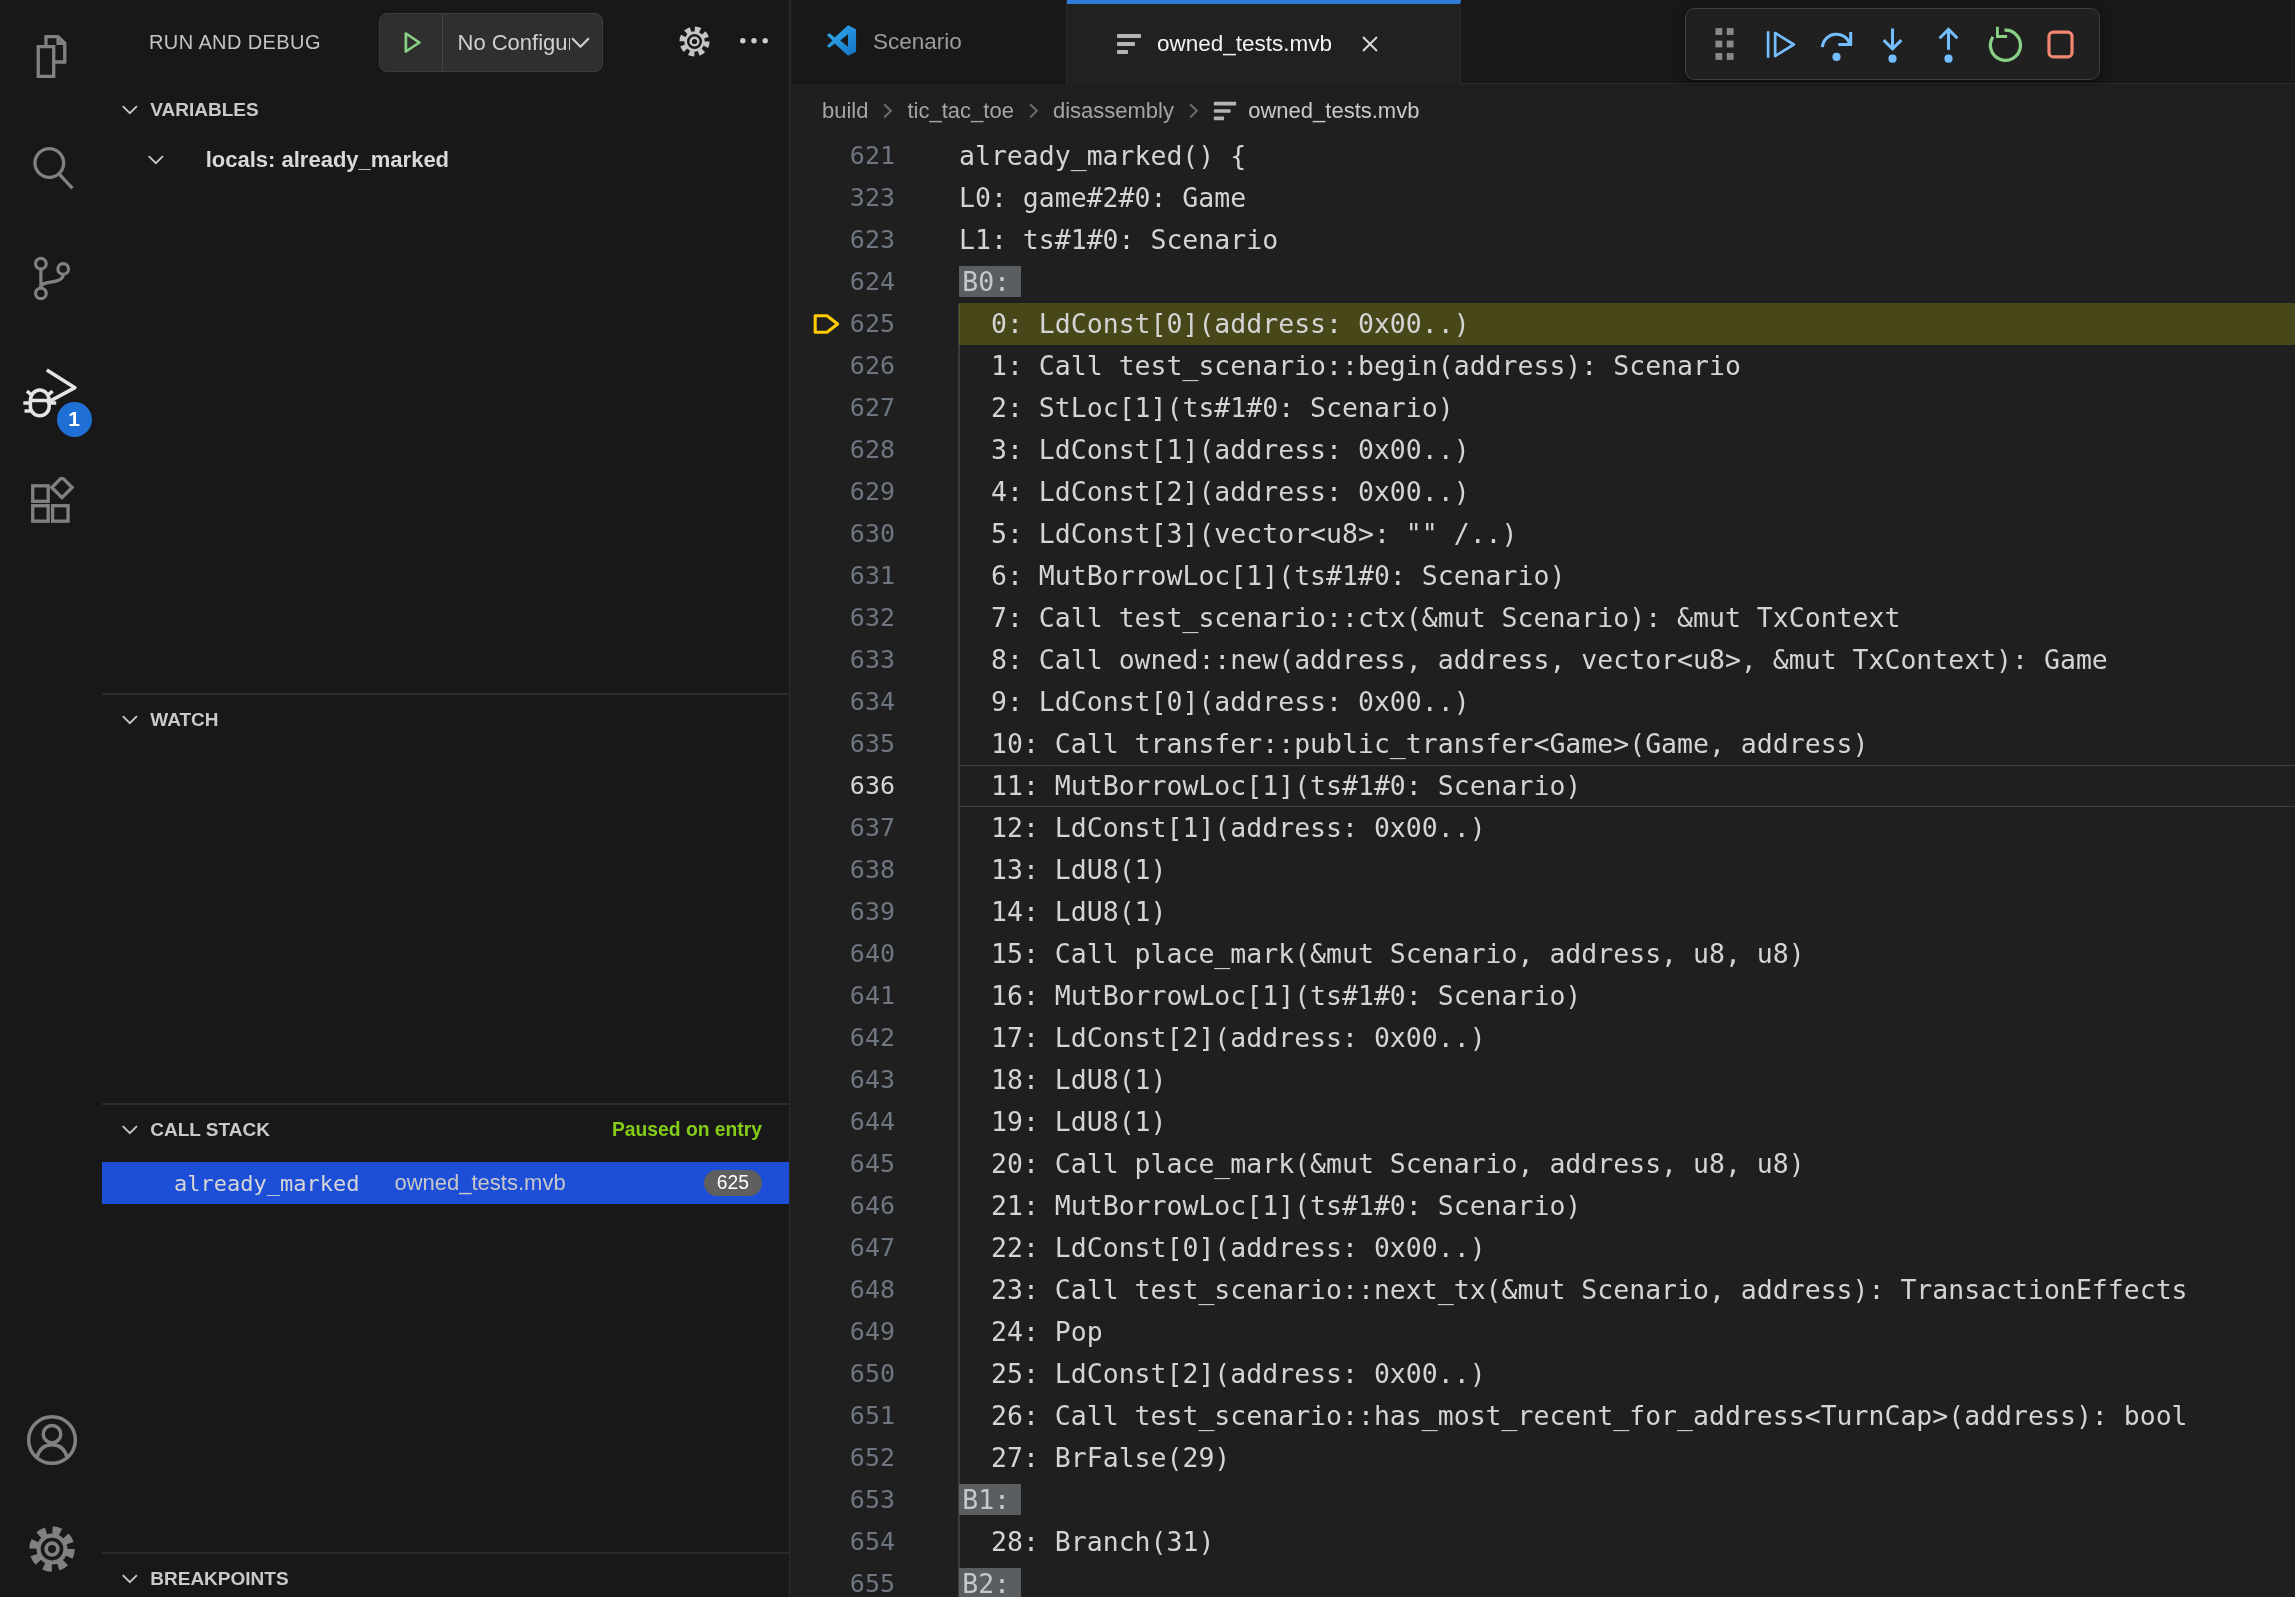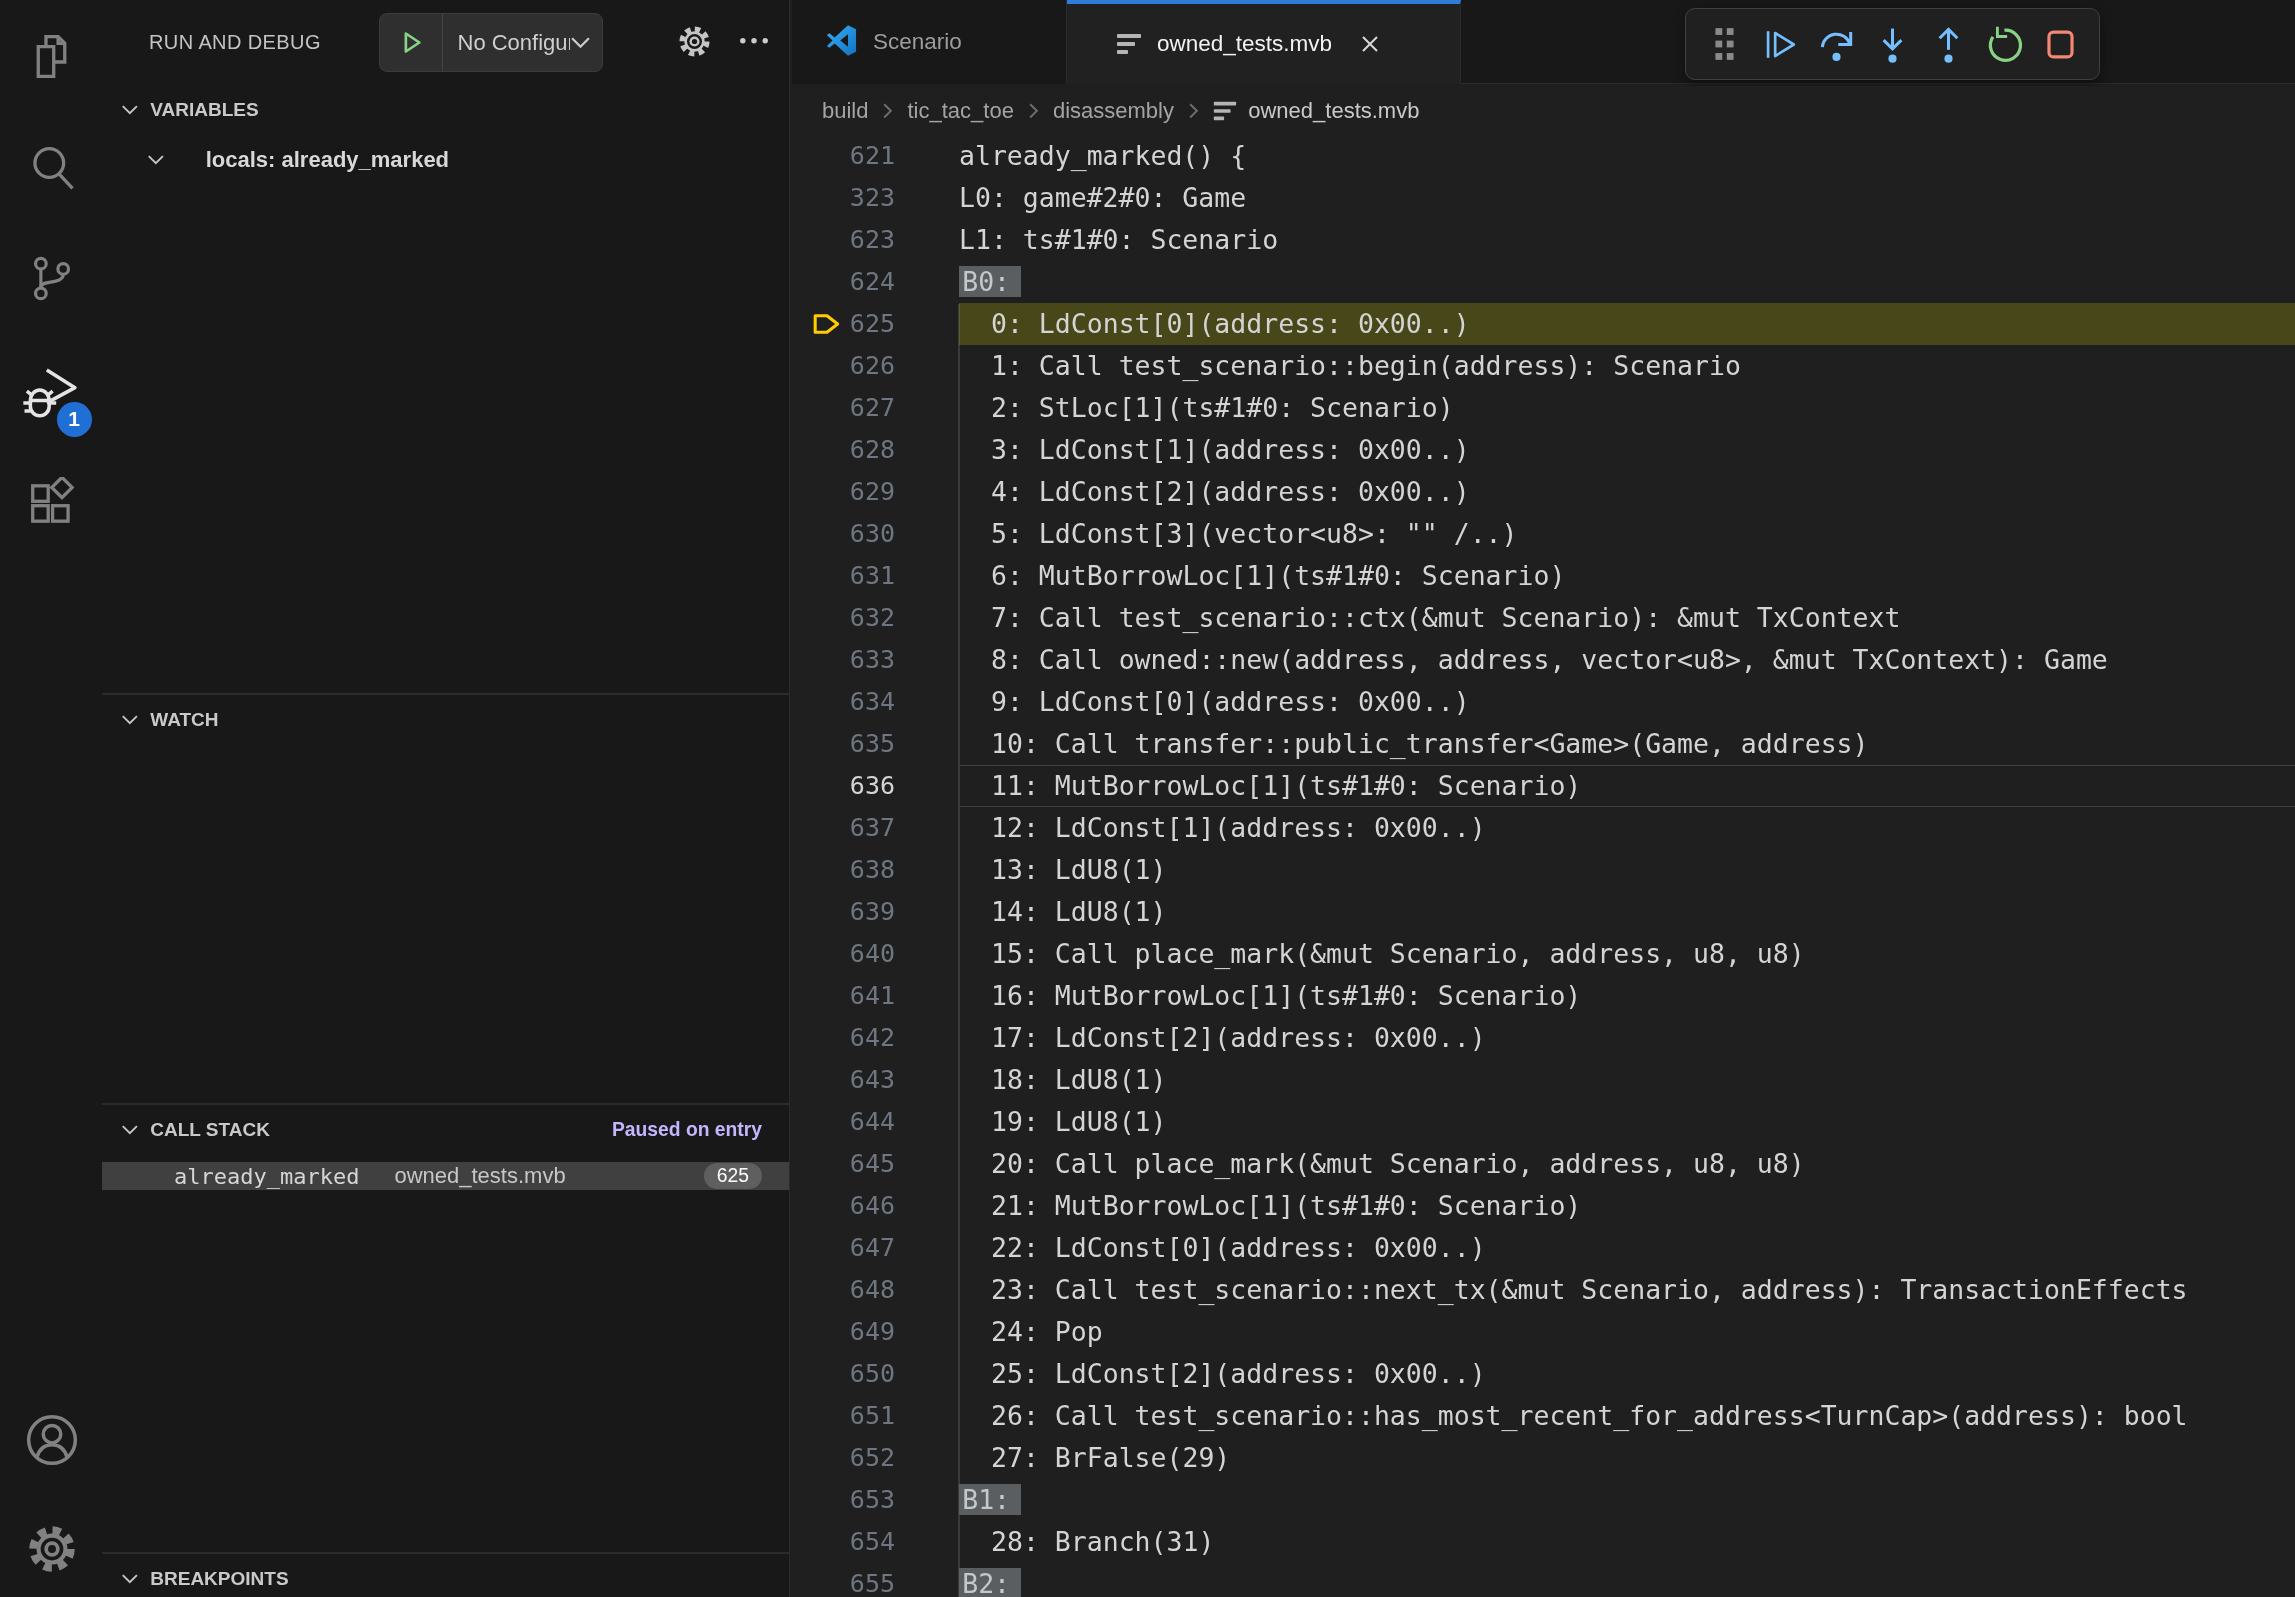--- a/index.html
+++ b/index.html
@@ -32,29 +32,29 @@
                   overflow:hidden; }
   #config-chevron { padding-right:11.3px; display:flex; }
   .hdr-action { position:absolute; top:17.7px; width:47px; height:47px; display:flex;
                 align-items:center; justify-content:center; cursor:pointer; }
 
   .sect-divider { position:absolute; left:0; width:100%; height:1.6px; background:#2b2b2b; }
   .sect-header { position:absolute; left:0; width:100%; height:43px; display:flex;
                  align-items:center; cursor:pointer; }
   .sect-header .twisty { margin-left:19.3px; display:flex; }
   .sect-header .sect-label { margin-left:11.3px; font-size:19px; font-weight:700; color:#c9c9c9; }
-  .sect-status { position:absolute; right:27px; font-size:19.3px; font-weight:700; color:#c4b5fd; }
+  .sect-status { position:absolute; right:27px; font-size:19.3px; font-weight:700; color:#84cc16; }
 
   #locals-row { position:absolute; left:0; top:138px; width:100%; height:43px;
                 display:flex; align-items:center; cursor:pointer;gap:28px; }
   #locals-row .twisty { margin-left:45px; display:flex; }
   #locals-row .loc-label { margin-left:13px; font-size:22px; font-weight:700; color:#d8d8d8; }
 
-  #frame-row { position:absolute; left:0; top:1162px; width:100%; height:28px;
-               background:#404040; display:flex; align-items:center; cursor:pointer; }
+  #frame-row { position:absolute; left:0; top:1162px; width:100%; height:42px;
+               background:#1d4ed8; display:flex; align-items:center; cursor:pointer; }
   #frame-name { margin-left:72px; font-family:"DejaVu Sans Mono", monospace; font-size:22px; color:#d6d6d6; }
   #frame-file { margin-left:35px; font-size:22px; color:#c7c7c7; }
   #frame-line-badge { position:absolute; right:27px; background:#5f5f5f; color:#ffffff;
                       border-radius:17.7px; padding:2.4px 13px; font-size:19.3px; }
 
   
   #editor { position:absolute; left:792px; top:0; width:1503px; height:1597px; background:#1f1f1f; }
   #tabbar { position:absolute; left:0; top:0; width:100%; height:84px; background:#181818;
             border-bottom:1.6px solid #2b2b2b; display:flex; }
   .tab { height:84px; display:flex; align-items:center; cursor:pointer;

